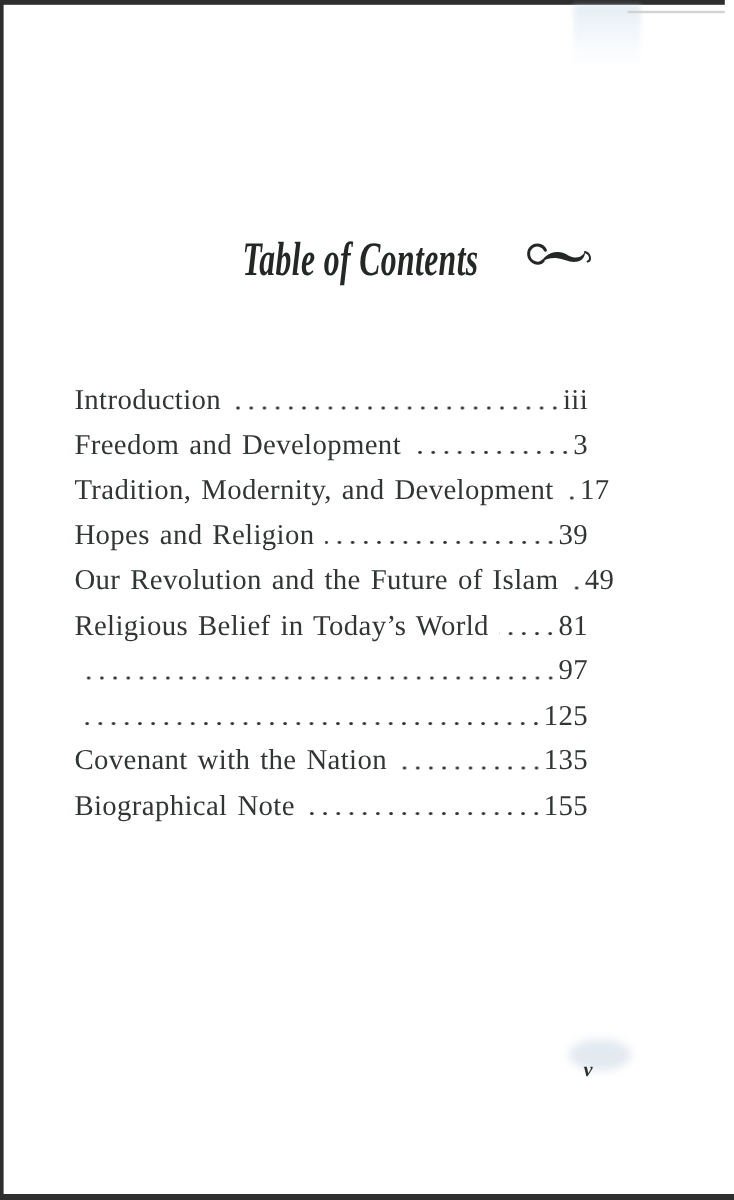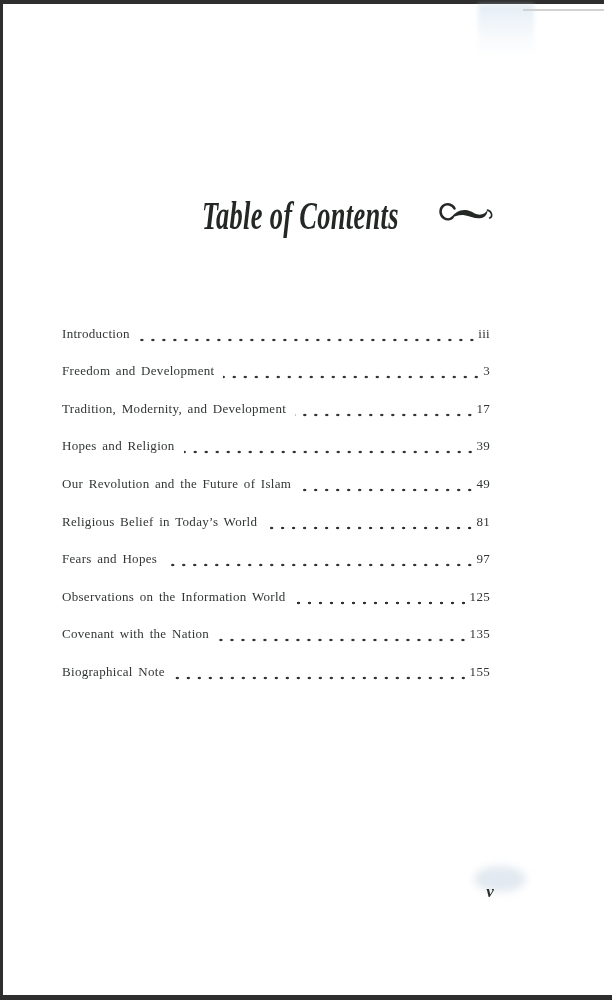--- a/index.html
+++ b/index.html
@@ -39,21 +39,21 @@
     font-size:40px;font-weight:bold;font-style:italic;line-height:1;
     color:var(--title_ink);
     transform:scaleX(.66);transform-origin:0 50%;
     letter-spacing:.5px;
   }
   .swash{position:absolute;left:438px;top:199px;width:56px;height:27px;}
   
   .toc{position:absolute;left:62px;top:308px;width:428px;}
   .toc-row{
     height:37.6px;display:flex;align-items:flex-end;
-    color:var(--ink);font-size:13px;line-height:24px;
+    color:var(--ink);font-size:24px;line-height:24px;
     letter-spacing:.3px;word-spacing:2px;white-space:nowrap;
   }
   .toc-label{flex:0 0 auto;}
   .dot-leader{
     flex:1 1 auto;height:4px;margin:0 1px 4px 9px;min-width:12px;
     background-image:radial-gradient(circle,var(--ink) 1.15px,rgba(0,0,0,0) 1.6px);
     background-size:11px 4px;background-repeat:repeat-x;background-position:right bottom;
   }
   .toc-page{flex:0 0 auto;margin-top:45px;}
   
@@ -114,26 +114,24 @@
       <span class="toc-label">Our Revolution and the Future of Islam</span>
       <span class="dot-leader"></span>
       <span class="toc-page">49</span>
     </div>
     <div class="toc-row">
       <span class="toc-label">Religious Belief in Today’s World</span>
       <span class="dot-leader"></span>
       <span class="toc-page">81</span>
     </div>
     <div class="toc-row">
-      <span class="toc-label">Fears and Hopes</span>
       <span class="dot-leader"></span>
       <span class="toc-page">97</span>
     </div>
     <div class="toc-row">
-      <span class="toc-label">Observations on the Information World</span>
       <span class="dot-leader"></span>
       <span class="toc-page">125</span>
     </div>
     <div class="toc-row">
       <span class="toc-label">Covenant with the Nation</span>
       <span class="dot-leader"></span>
       <span class="toc-page">135</span>
     </div>
     <div class="toc-row">
       <span class="toc-label">Biographical Note</span>

